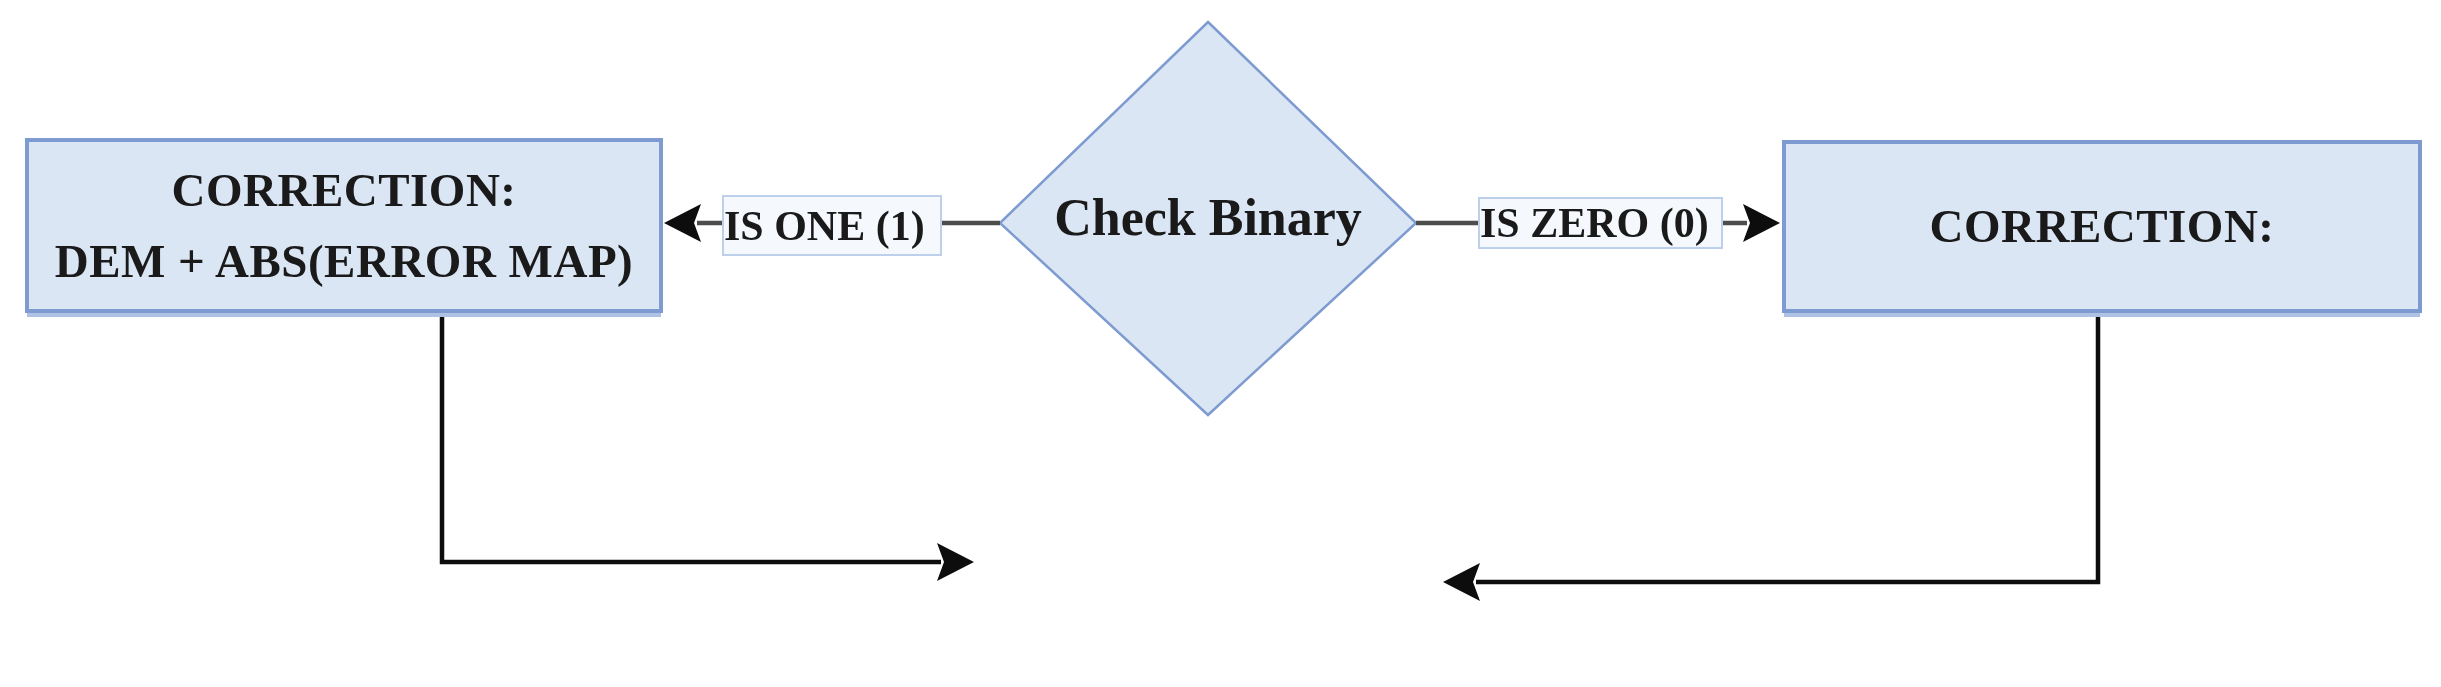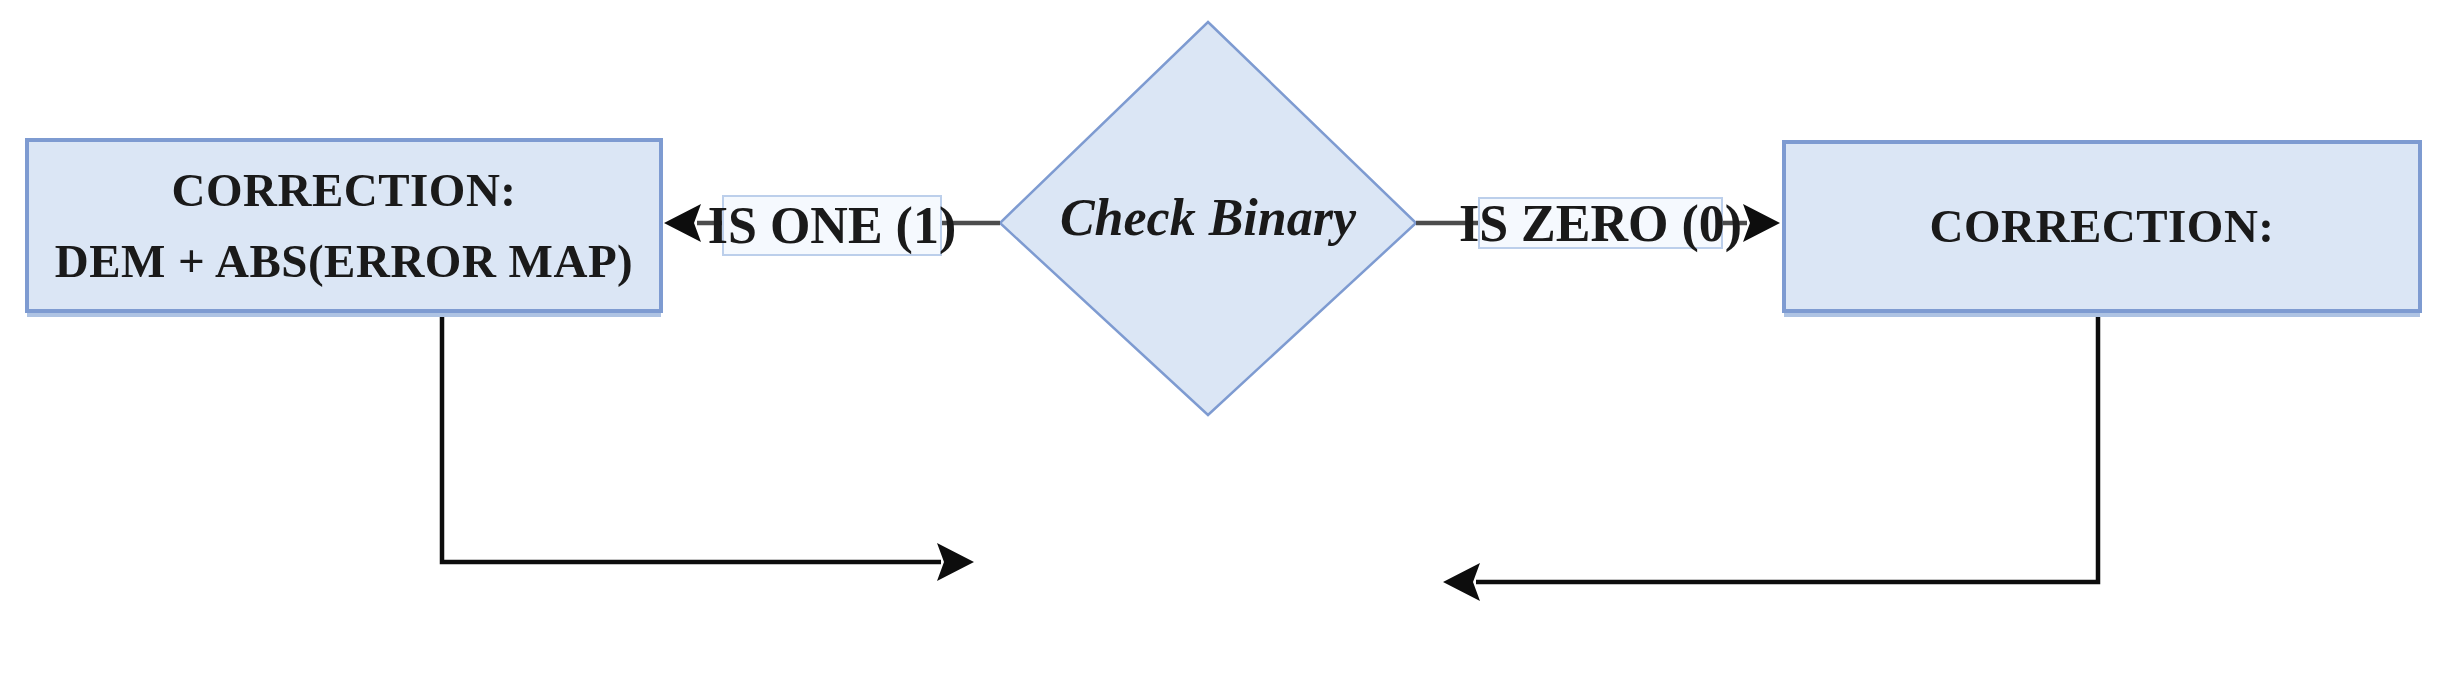--- a/index.html
+++ b/index.html
@@ -69,31 +69,29 @@
     left: 1000px; top: 22px; width: 416px; height: 393px;
     display: flex;
     flex-direction: column;
     align-items: center;
     justify-content: center;
     text-align: center;
     font-weight: bold;
     font-size: 52px;
     line-height: 1.35;
     color: var(--text-color, #1a1a1a);
-    font-style: italic;
   }
   .decision-text span { display: block; white-space: nowrap; }
   .edge-label {
     position: absolute;
     box-sizing: border-box;
     display: flex;
     align-items: center;
-    justify-content: center;
     font-weight: bold;
-    font-size: 52px;
+    font-size: 42px;
     white-space: nowrap;
     color: var(--text-color, #1a1a1a);
     background: var(--label-fill, #f5f9fe);
     border: 2px solid var(--label-border, #bccfeb);
   }
   .label-is-one  { left: 722px;  top: 195px; width: 220px; height: 61px; }
   .label-is-zero { left: 1478px; top: 197px; width: 245px; height: 52px; }
 </style>
 </head>
 <body>

